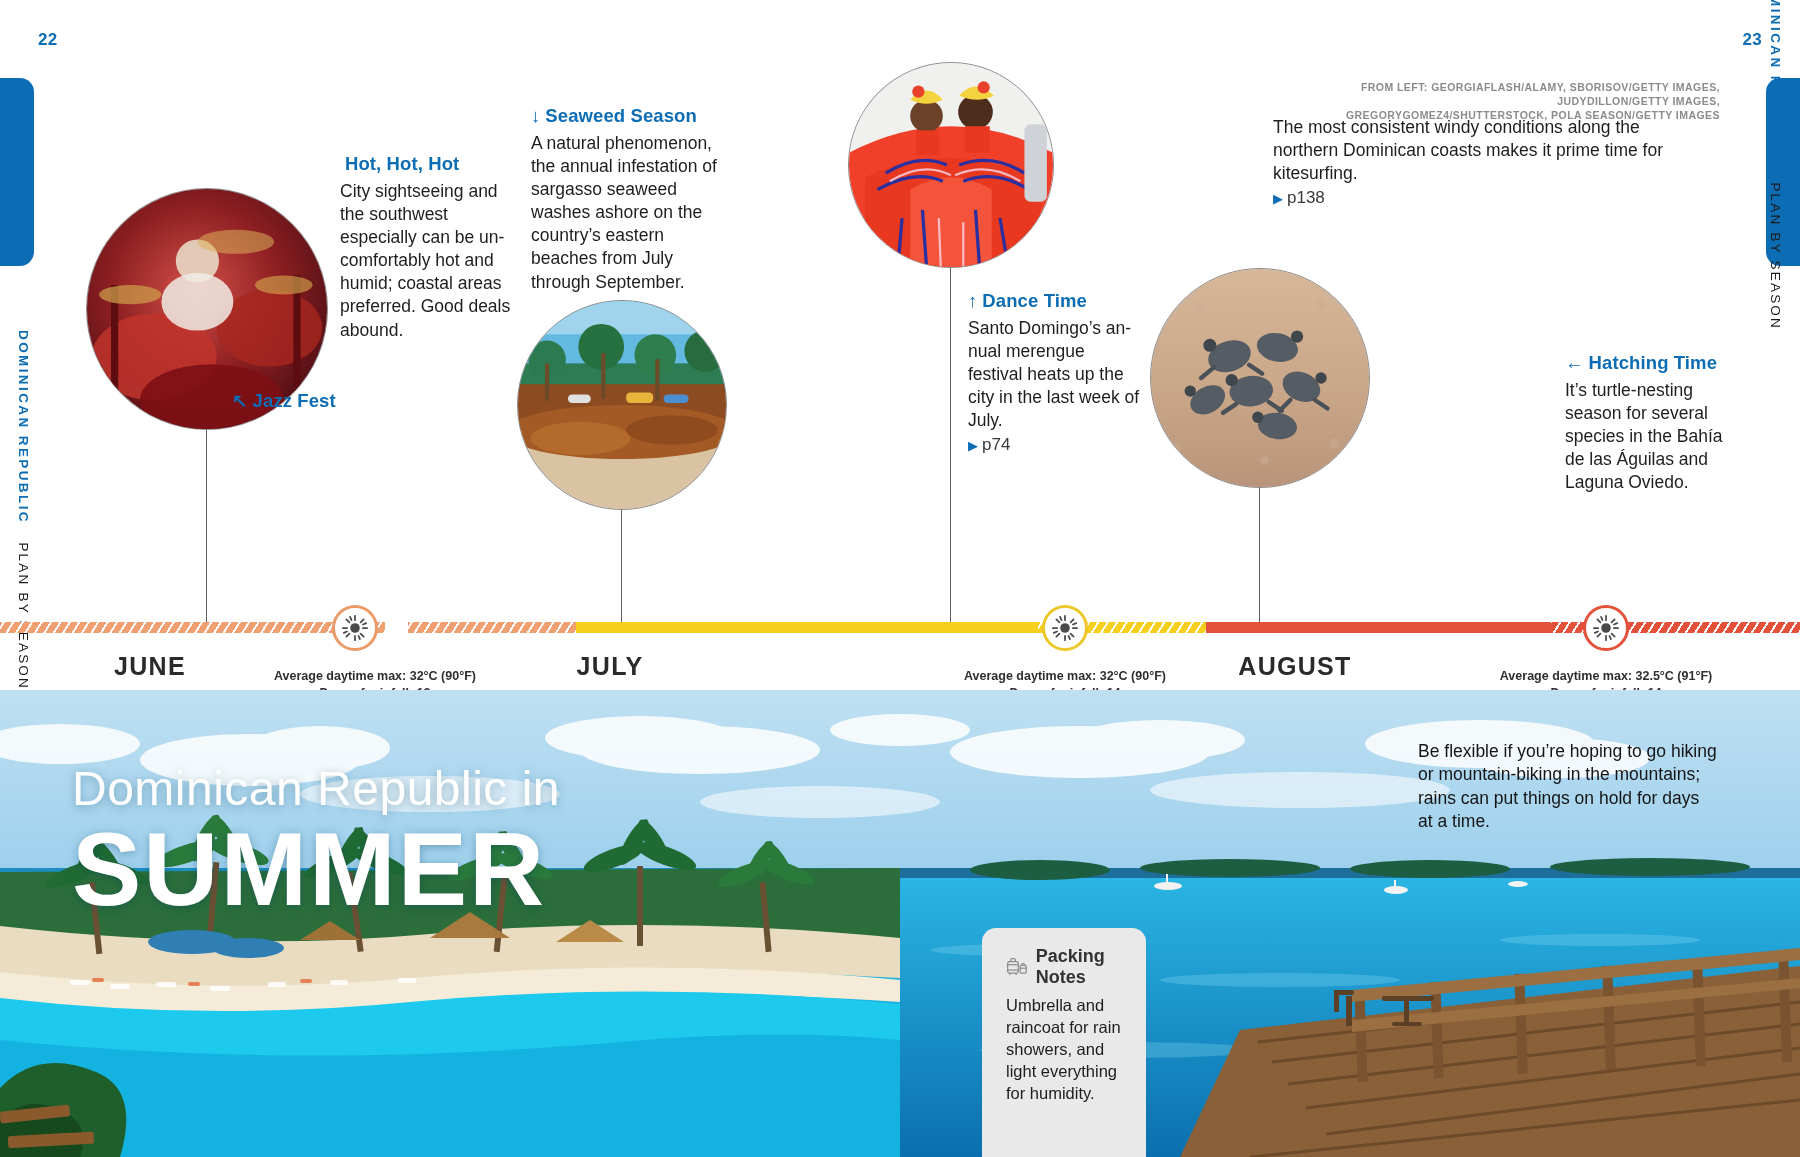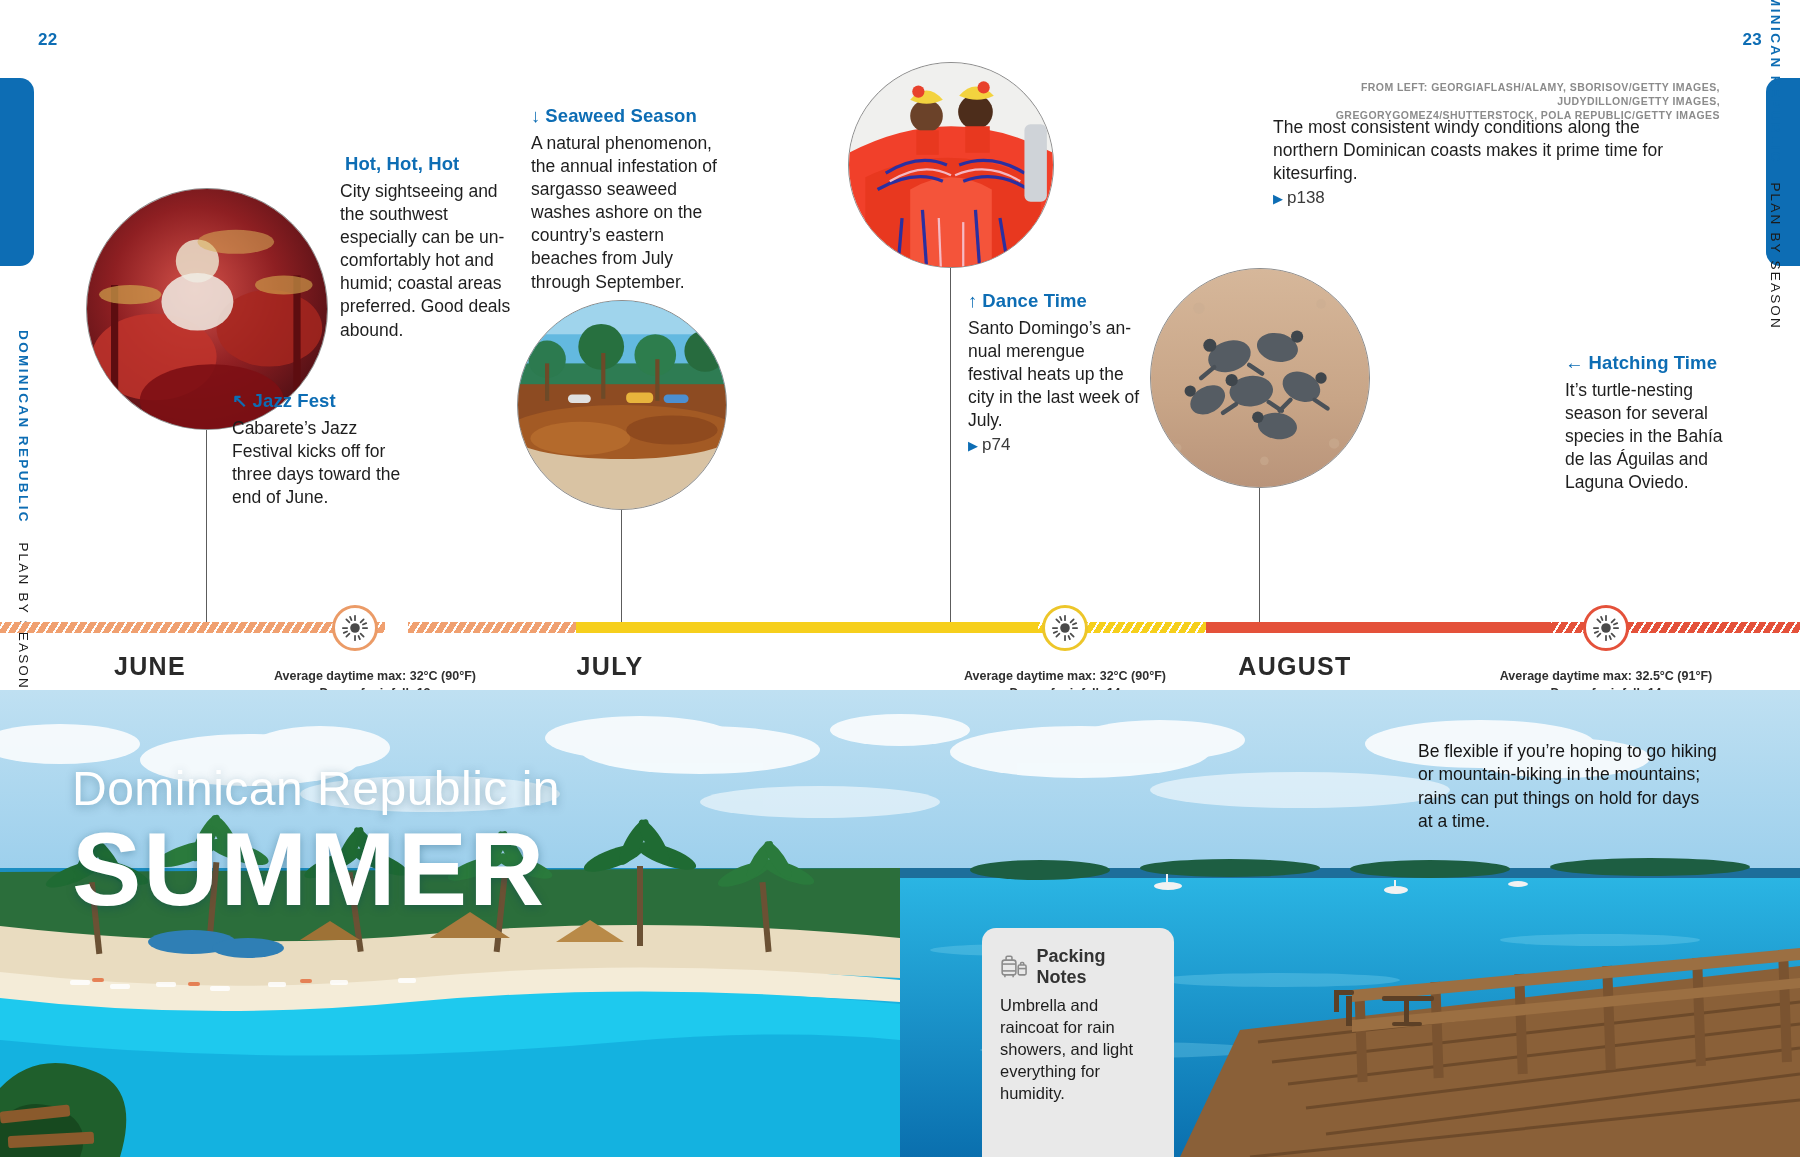--- a/index.html
+++ b/index.html
@@ -126,22 +126,22 @@
     font-size:104px; font-weight:bold; letter-spacing:2px; line-height:1.05;
     margin-top:2px;
   }
   .hero-note {
     position:absolute; right:82px; top:50px; width:300px;
     font-size:17.5px; line-height:1.34; color:#151515;
   }
 
   
   .packing {
-    position:absolute; left:982px; top:928px; width:192px; height:229px;
-    background:#e9e9e9; border-radius:14px 14px 0 0; padding:18px 16px 0 18px;
+    position:absolute; left:982px; top:928px; width:164px; height:229px;
+    background:#e9e9e9; border-radius:14px 14px 0 0; padding:18px 16px 0 24px;
   }
   .packing .ttl {
     display:flex; align-items:center; gap:7px;
     font-size:18px; font-weight:bold; color:#333; margin-bottom:7px;
   }
   .packing .bd { font-size:16.5px; line-height:1.33; color:#1d1d1d; }
 </style>
 </head>
 <body>
 
@@ -158,21 +158,21 @@
     &nbsp;&nbsp;<span class="sub">PLAN BY SEASON</span>
   </div>
   <div class="vert-head right">
     <span>DOMINICAN REPUBLIC</span>
     &nbsp;&nbsp;<span class="sub">PLAN BY SEASON</span>
   </div>
 
 
   <div class="credits" style="right:80px; top:81px; width:470px;">
     <div>FROM LEFT: GEORGIAFLASH/ALAMY, SBORISOV/GETTY IMAGES, JUDYDILLON/GETTY IMAGES,</div>
-    <div>GREGORYGOMEZ4/SHUTTERSTOCK, POLA REPUBLIC/GETTY IMAGES</div>
+    <div>GREGORYGOMEZ4/SHUTTERSTOCK, POLA SEASON/GETTY IMAGES</div>
   </div>
 
   <div class="photo" id="ph-drummer" style="left:86px; top:188px; width:242px; height:242px;">
     <svg class="inner" viewBox="0 0 100 100" preserveAspectRatio="xMidYMid slice">
       <defs>
         <radialGradient id="dg" cx="45%" cy="42%" r="72%">
           <stop offset="0%" stop-color="#d4524a"></stop>
             <stop offset="48%" stop-color="#8e1f22"></stop>
           <stop offset="100%" stop-color="#3b0a10"></stop>
         </radialGradient>
@@ -301,21 +301,20 @@
     <div class="hd">
       <span class="arw"></span><span>Hot, Hot, Hot</span>
     </div>
     <div class="bd">City sightseeing and the southwest especially can be un-comfortably hot and humid; coastal areas preferred. Good deals abound.</div>
   </div>
 
   <div class="tbox" style="left:232px; top:390px; width:188px;">
     <div class="hd">
       <span class="arw">↖</span><span>Jazz Fest</span>
     </div>
-    <div class="bd">Cabarete’s Jazz Festival kicks off for three days toward the end of June.</div>
   </div>
 
   <div class="tbox" style="left:531px; top:105px; width:190px;">
     <div class="hd">
       <span class="arw">↓</span><span>Seaweed Season</span>
     </div>
     <div class="bd">A natural phenomenon, the annual infestation of sargasso seaweed washes ashore on the country’s eastern beaches from July through September.</div>
   </div>
 
   <div class="tbox" style="left:968px; top:290px; width:175px;">

